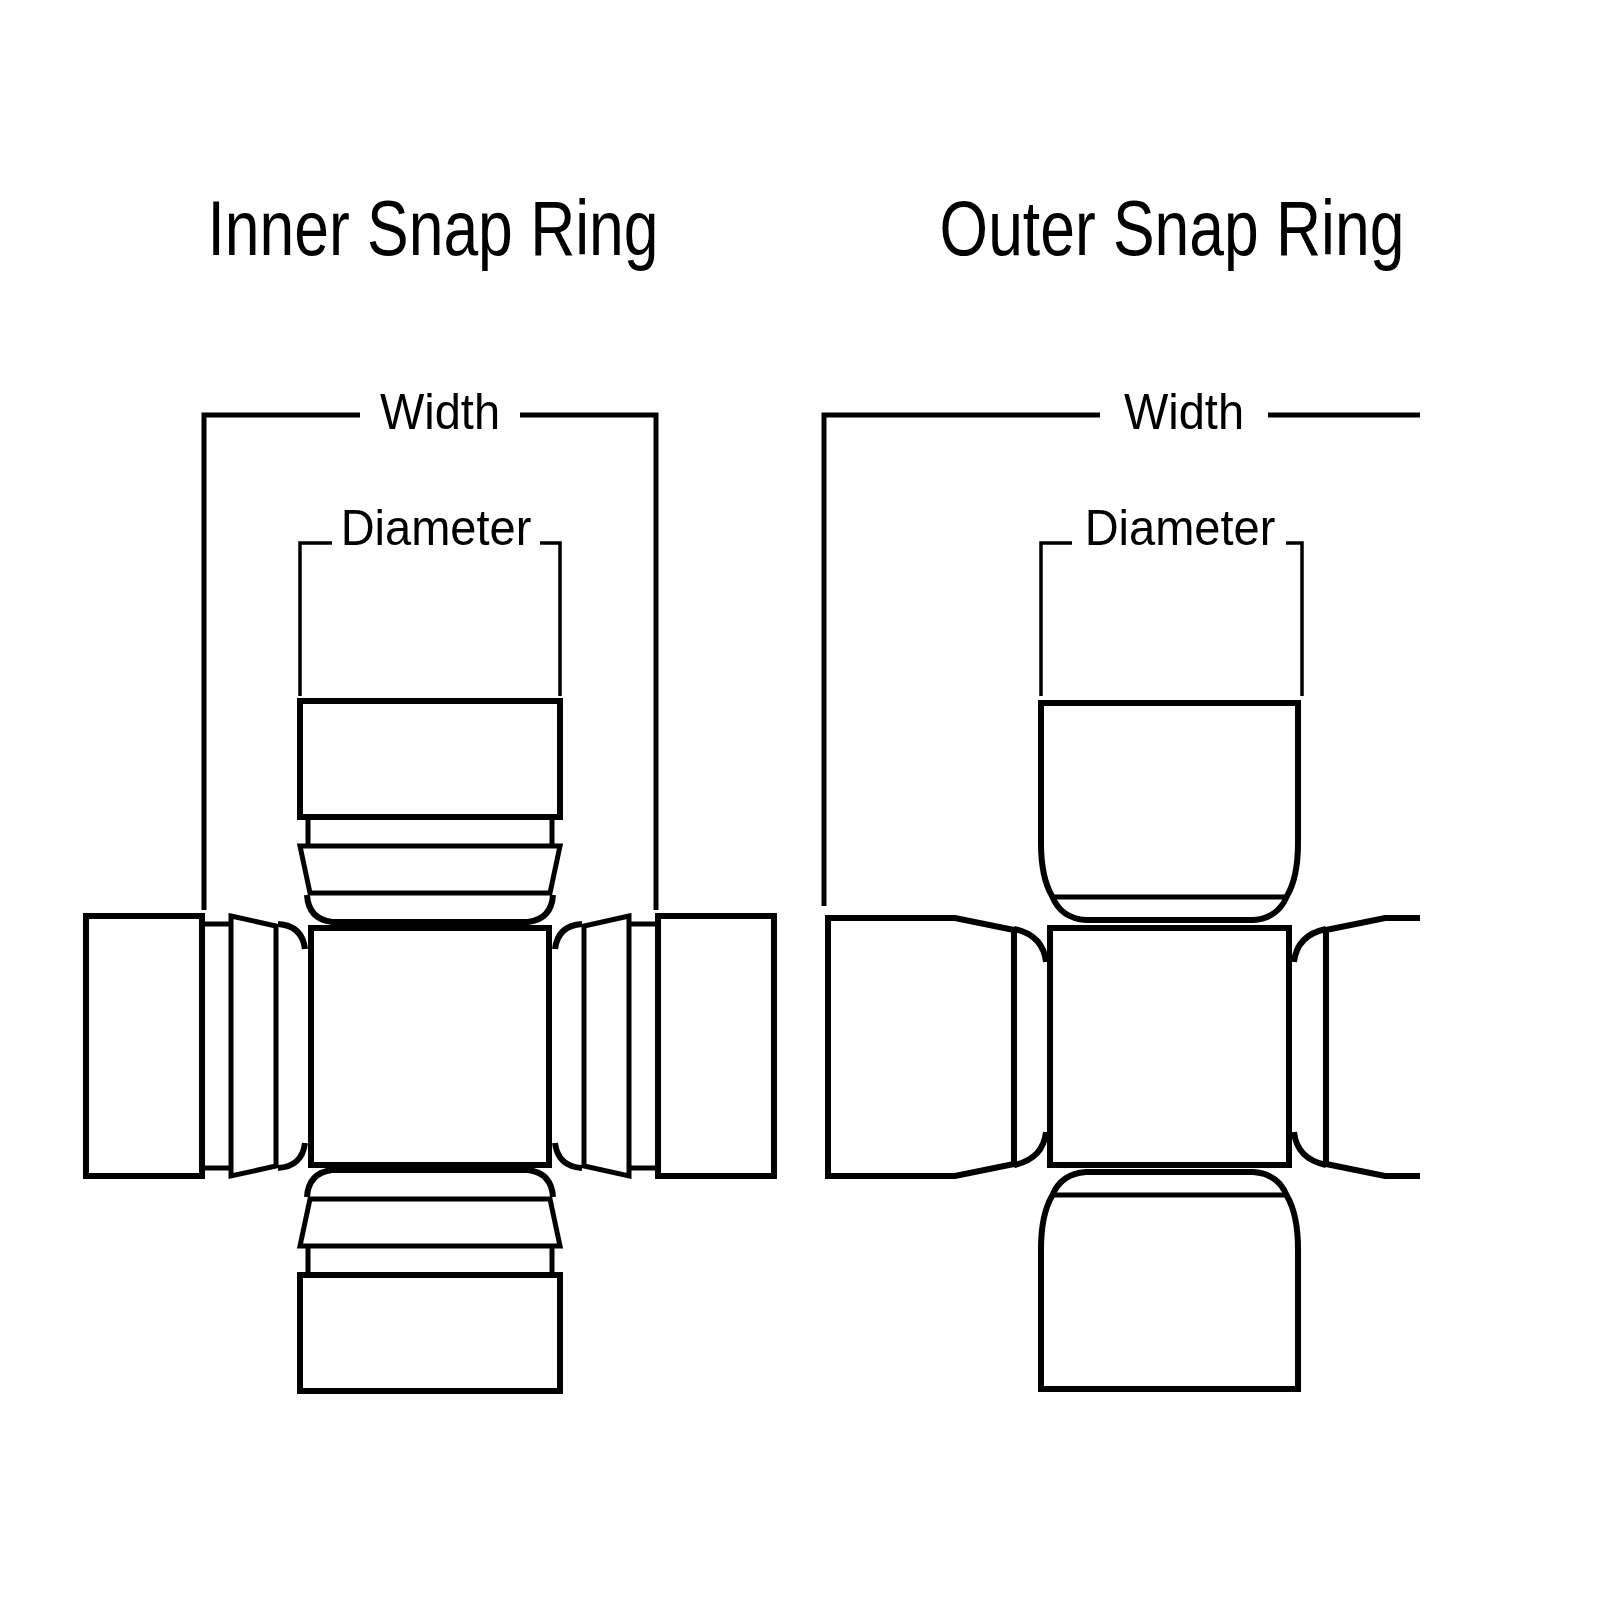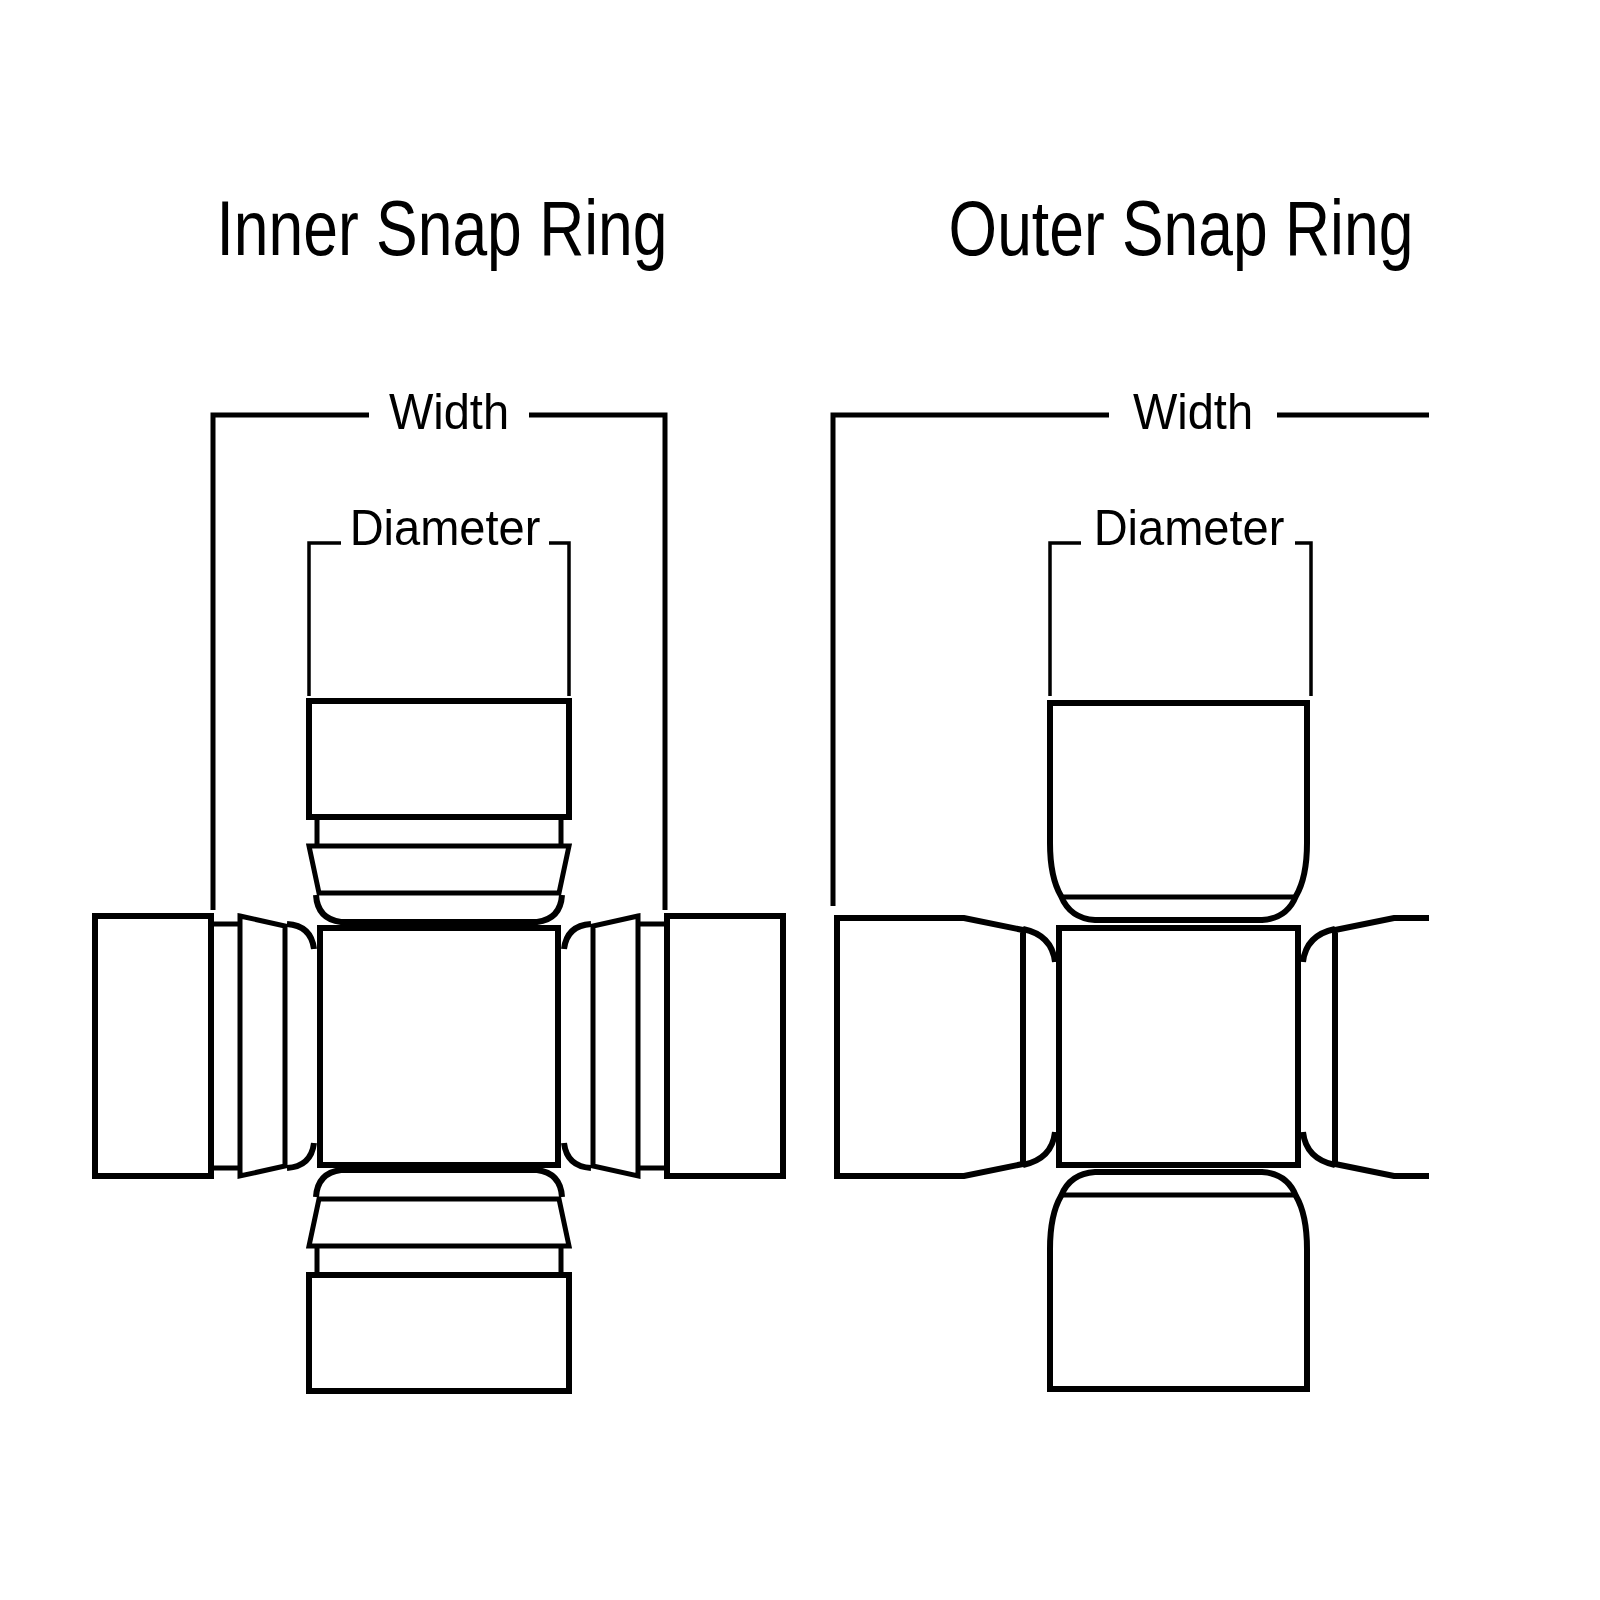--- a/index.html
+++ b/index.html
@@ -3,21 +3,21 @@
 <meta charset="utf-8">
 <style>
   :root{
     --bg:#ffffff;
     --line:#000000;
     --text:#000000;
   }
   *{margin:0;padding:0;box-sizing:border-box;}
   html,body{width:1600px;height:1600px;background:var(--bg);}
   body{font-family:"Liberation Sans","DejaVu Sans",sans-serif;color:var(--text);}
-  .canvas{position:relative;width:1420px;height:1600px;background:var(--bg);overflow:hidden;margin-left:9px;}
+  .canvas{position:relative;width:1420px;height:1600px;background:var(--bg);overflow:hidden;}
   .canvas svg{position:absolute;left:0;top:0;width:1600px;height:1600px;}
 
   
   .ol   {fill:#ffffff;stroke:var(--line);stroke-width:6;stroke-linejoin:miter;stroke-linecap:butt;}
   .ln6  {fill:none;stroke:var(--line);stroke-width:6;stroke-linecap:butt;}
   .ln5  {fill:none;stroke:var(--line);stroke-width:5;stroke-linecap:butt;}
   .poly {fill:#ffffff;stroke:var(--line);stroke-width:5;stroke-linejoin:miter;}
   .brk  {fill:none;stroke:var(--line);stroke-width:5;stroke-linejoin:miter;stroke-linecap:butt;}
   .thin {fill:none;stroke:var(--line);stroke-width:3.5;stroke-linejoin:miter;stroke-linecap:butt;}
 

